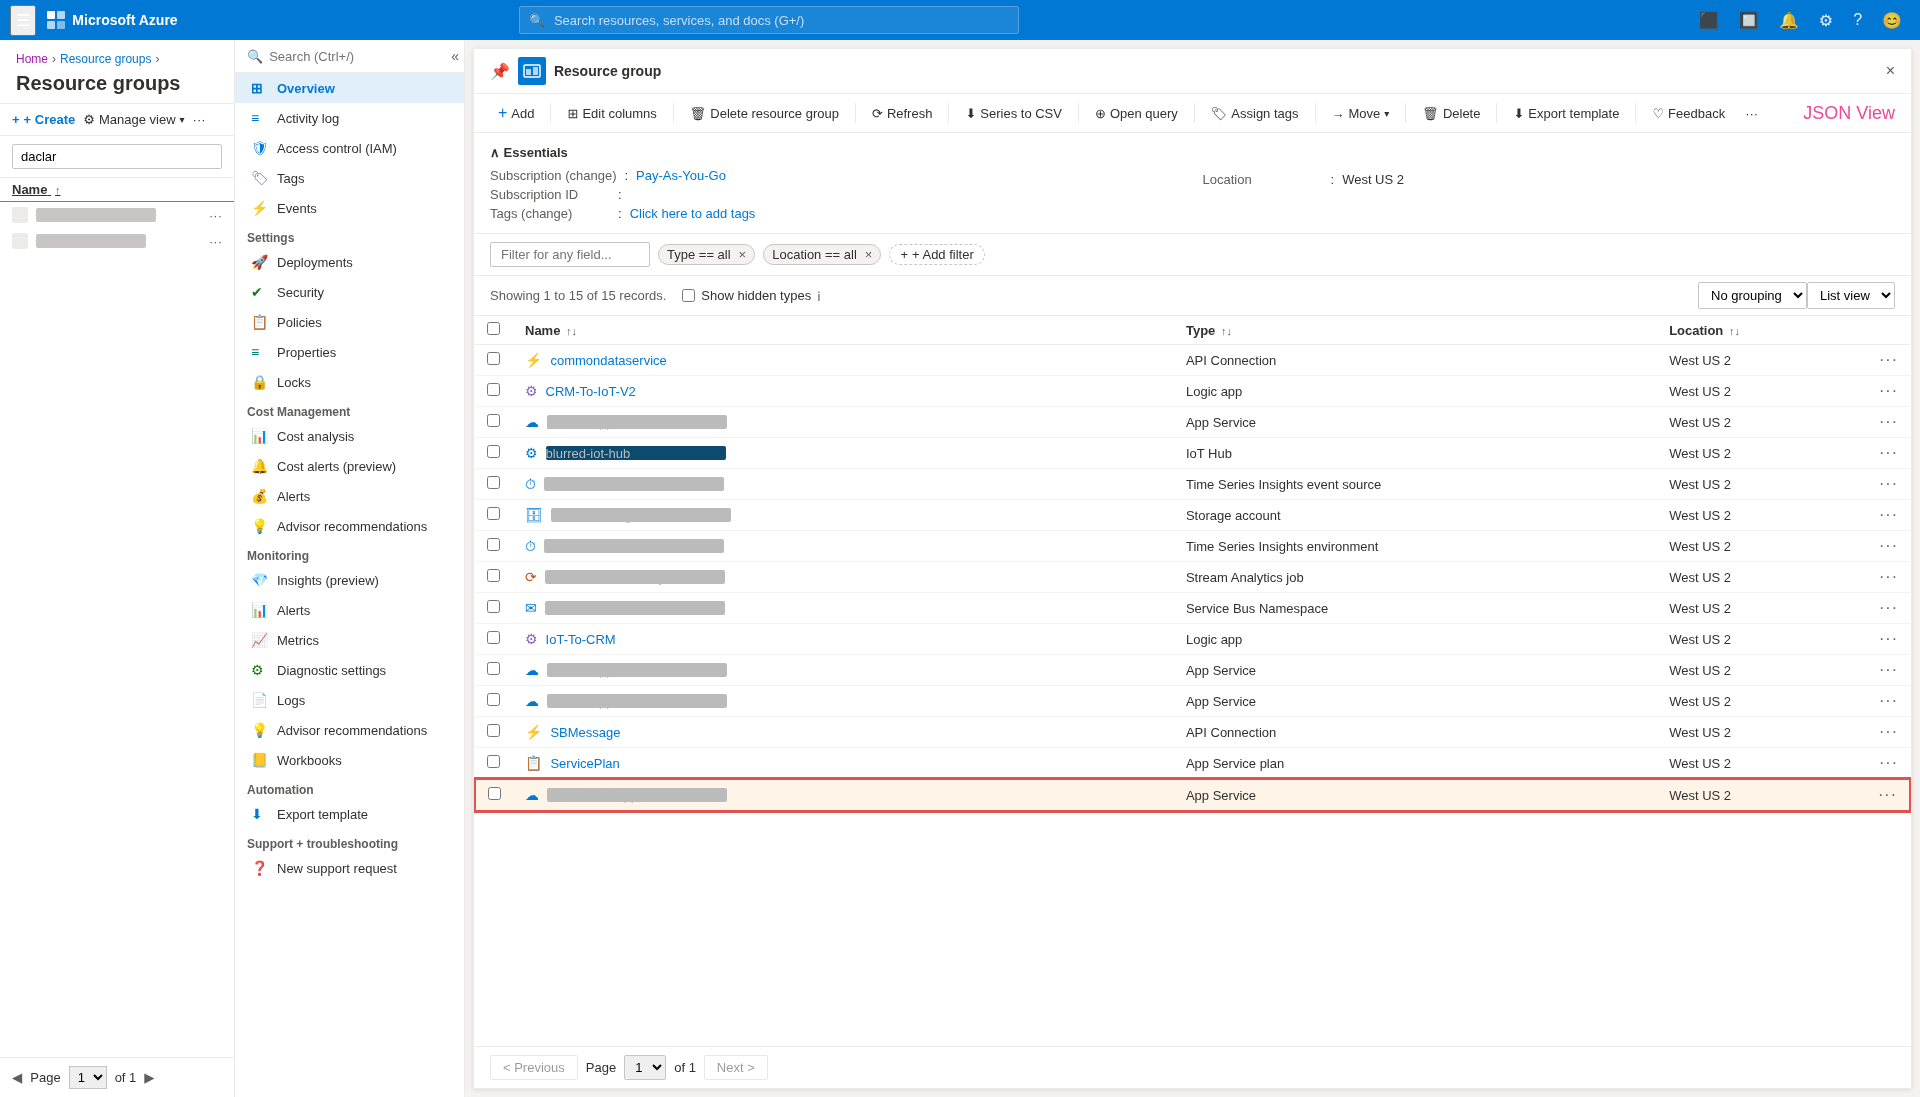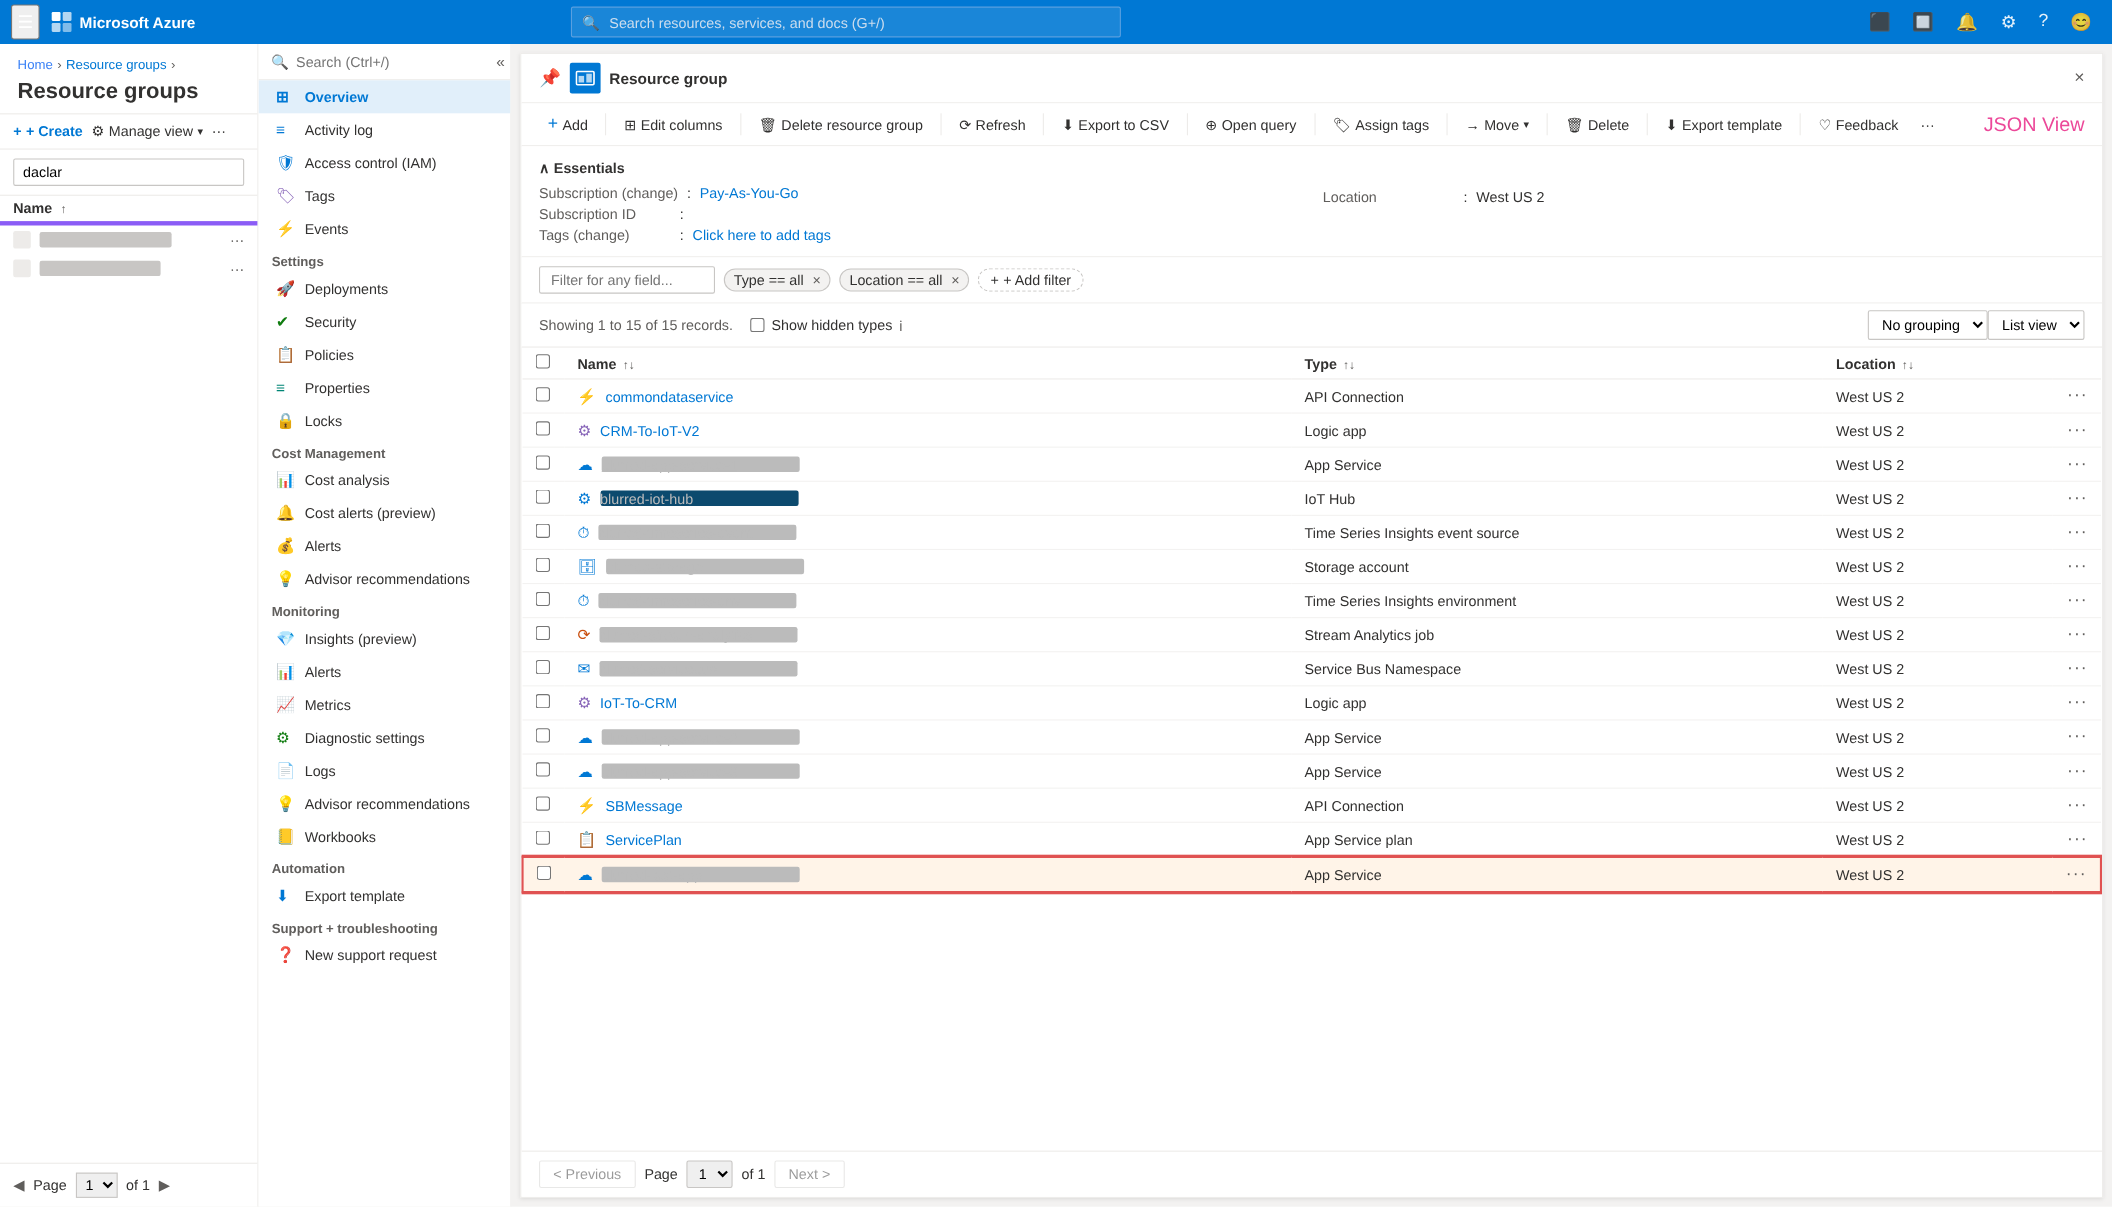--- a/index.html
+++ b/index.html
@@ -246,21 +246,21 @@
     <button class="nav-icon-btn">?</button>
     <button class="nav-icon-btn">😊</button>
   </div>
 </div>
 
 <div class="main-layout">
 
   <div class="left-sidebar">
     <div class="sidebar-header">
       <div class="breadcrumb">
-        <a style="color:#3b82f6;cursor:pointer;">Home</a>
+        <a style="color:#a21caf;cursor:pointer;">Home</a>
         <span>›</span>
         <a style="color:#0078d4;cursor:pointer;">Resource groups</a>
         <span>›</span>
       </div>
       <div class="page-title">Resource groups</div>
     </div>
     <div class="sidebar-actions">
       <button class="btn-create">
         <span>+</span>
         <span>+ Create</span>
@@ -268,21 +268,21 @@
       <button class="btn-manage">
         <span>⚙</span>
         <span>Manage view</span>
         <span style="font-size:10px;">▾</span>
       </button>
       <button class="btn-manage">···</button>
     </div>
     <div class="sidebar-search-box">
       <input type="text" value="daclar" style="width: 100%; border: 1px solid rgb(200, 198, 196); padding: 4px 8px; font-size: 13px;">
     </div>
-    <div style="padding:4px 12px; border-bottom:4px solid #8b5cf6;">
+    <div style="padding:4px 12px; border-bottom:1px solid #8b5cf6;text-decoration:underline;">
       <span style="font-size:13px;font-weight:600;color:#323130;">Name</span>
       <span style="font-size:11px;color:#605e5c;margin-left:4px;">↑</span>
     </div>
     <div class="sidebar-list">
       <div class="resource-item">
         <span style="width:16px;height:16px;background:#edebe9;border-radius:2px;display:inline-block;"></span>
         <span class="blurred" style="width:120px;height:14px;display:inline-block;"></span>
         <span style="margin-left:auto;color:#605e5c;">···</span>
       </div>
       <div class="resource-item">
@@ -445,21 +445,21 @@
         <span>Delete resource group</span>
       </button>
       <div class="toolbar-separator"></div>
       <button class="toolbar-btn">
         <span>⟳</span>
         <span>Refresh</span>
       </button>
       <div class="toolbar-separator"></div>
       <button class="toolbar-btn">
         <span>⬇</span>
-        <span>Export to CSV</span>
+        <span>Series to CSV</span>
       </button>
       <div class="toolbar-separator"></div>
       <button class="toolbar-btn">
         <span>⊕</span>
         <span>Open query</span>
       </button>
       <div class="toolbar-separator"></div>
       <button class="toolbar-btn">
         <span>🏷</span>
         <span>Assign tags</span>

